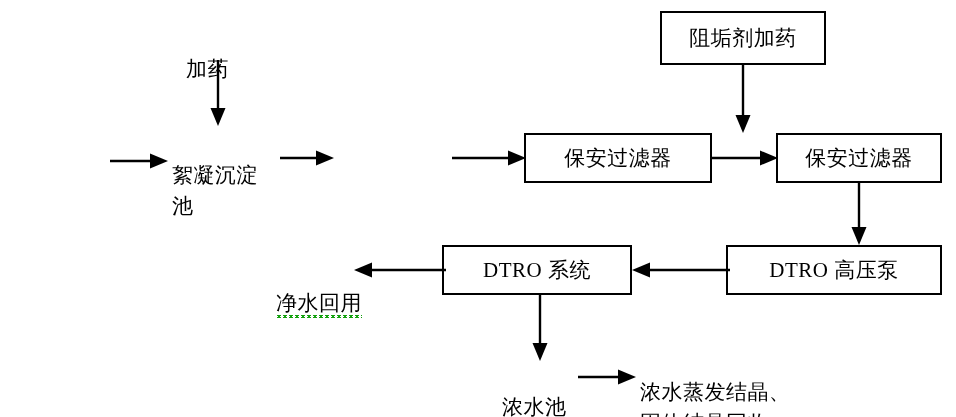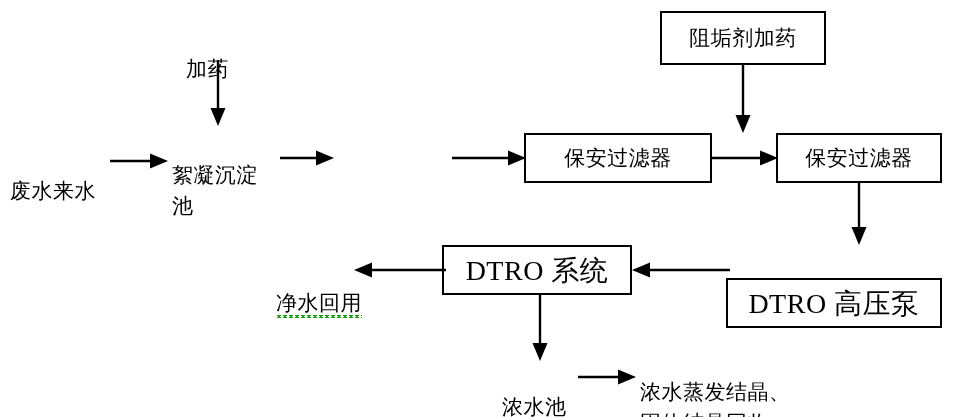--- a/index.html
+++ b/index.html
@@ -30,21 +30,21 @@
     line-height: 1.25;
     text-align: center;
   }
   .label-cn {
     font-family: "DejaVu Sans", "Liberation Sans", sans-serif;
     font-size: 21px;
     letter-spacing: 0.5px;
   }
   .label-mixed {
     font-family: "Liberation Serif", "DejaVu Serif", serif;
-    font-size: 28px;
+    font-size: 21px;
     letter-spacing: 0.5px;
   }
   
   .free-text {
     position: absolute;
     color: #000000;
     font-family: "DejaVu Sans", "Liberation Sans", sans-serif;
     font-size: 21px;
     line-height: 1.45;
     white-space: pre-line;
@@ -89,23 +89,20 @@
 
   <div class="free-text" style="left:186px; top:24px; width:110px; text-align:left;">
     <span>加药</span>
   </div>
 
   <svg class="conn" style="left:203px; top:60px; width:30px; height:68px;" viewBox="0 0 30 68">
     <line x1="15" y1="0" x2="15" y2="52"></line>
     <polygon points="15,66 7.5,48 22.5,48"></polygon>
   </svg>
 
-  <div class="free-text" style="left:10px; top:146px; width:120px; text-align:left;">
-    <span>废水来水</span>
-  </div>
 
   <svg class="conn" style="left:110px; top:146px; width:60px; height:30px;" viewBox="0 0 60 30">
     <line x1="0" y1="15" x2="44" y2="15"></line>
     <polygon points="58,15 40,7.5 40,22.5"></polygon>
   </svg>
 
   <div class="free-text" style="left:172px; top:130px; width:120px; text-align:left;">
     <span>絮凝沉淀
 池</span>
   </div>
@@ -132,21 +129,21 @@
 
   <div class="node-box" style="left:776px; top:133px; width:166px; height:50px;text-align:center;">
     <span class="label-cn">保安过滤器</span>
   </div>
 
   <svg class="conn" style="left:844px; top:183px; width:30px; height:64px;" viewBox="0 0 30 64">
     <line x1="15" y1="0" x2="15" y2="48"></line>
     <polygon points="15,62 7.5,44 22.5,44"></polygon>
   </svg>
 
-  <div class="node-box" style="left:726px; top:245px; width:216px; height:50px;margin-top:33px;">
+  <div class="node-box" style="left:726px; top:245px; width:216px; height:50px;">
     <span class="label-mixed">DTRO 高压泵</span>
   </div>
 
   <svg class="conn" style="left:630px; top:255px; width:100px; height:30px;" viewBox="0 0 100 30">
     <line x1="100" y1="15" x2="18" y2="15"></line>
     <polygon points="2,15 20,7.5 20,22.5"></polygon>
   </svg>
 
   <div class="node-box" style="left:442px; top:245px; width:190px; height:50px;">
     <span class="label-mixed">DTRO 系统</span>

